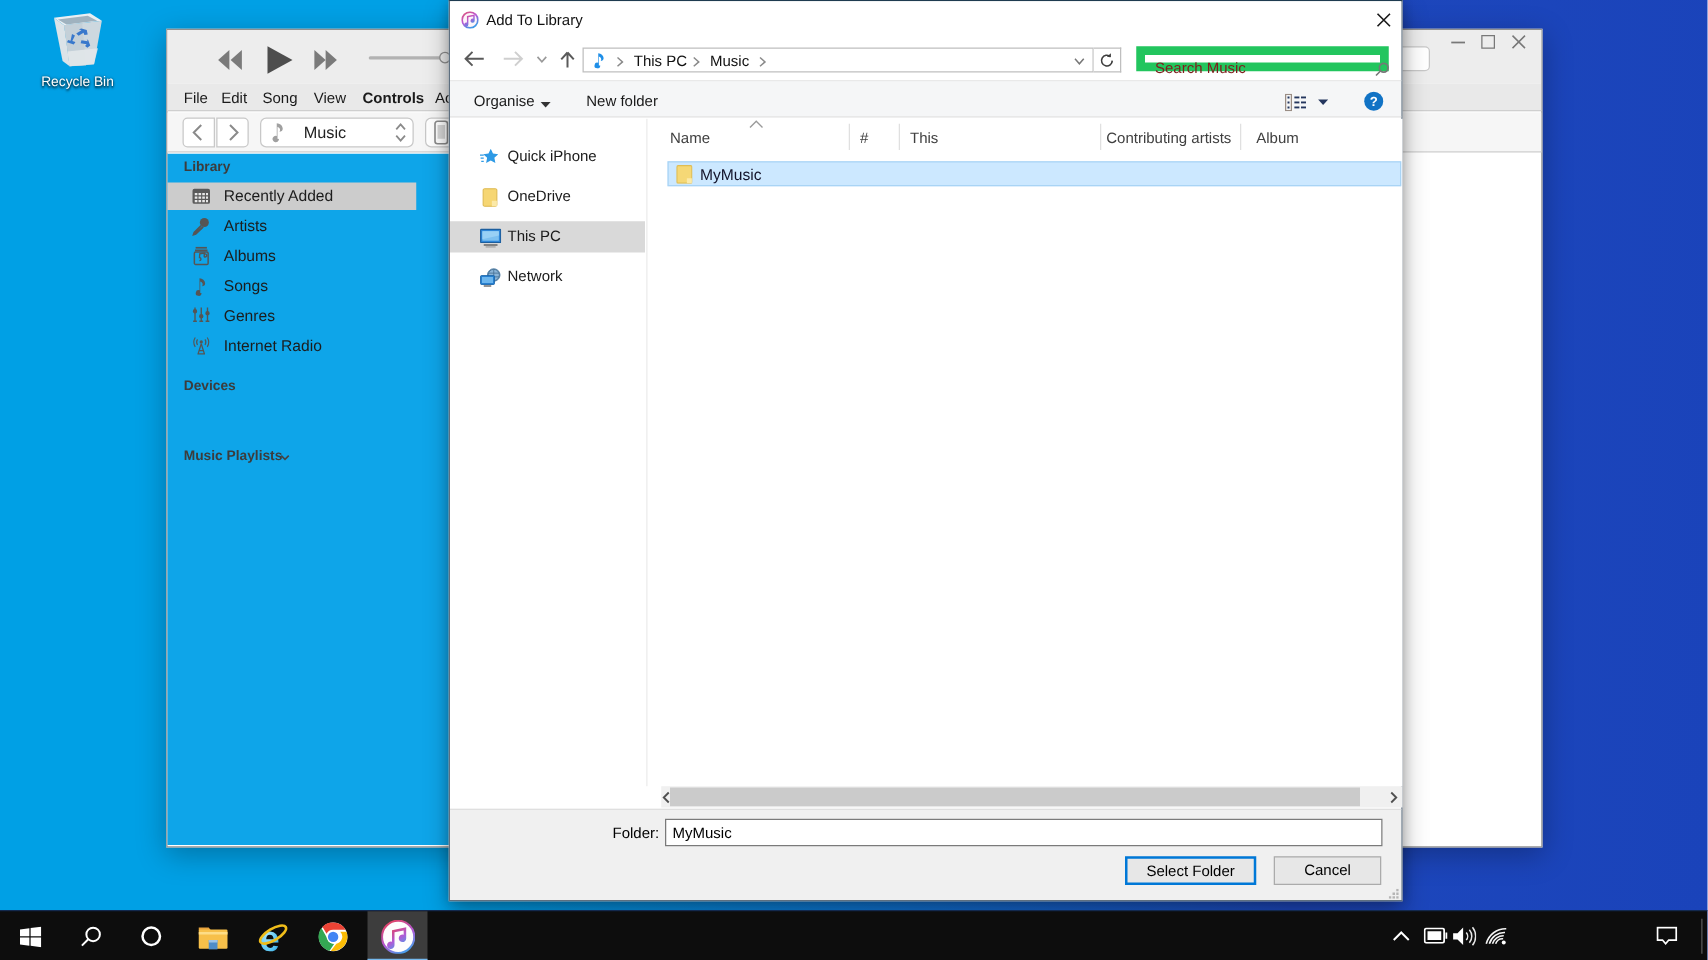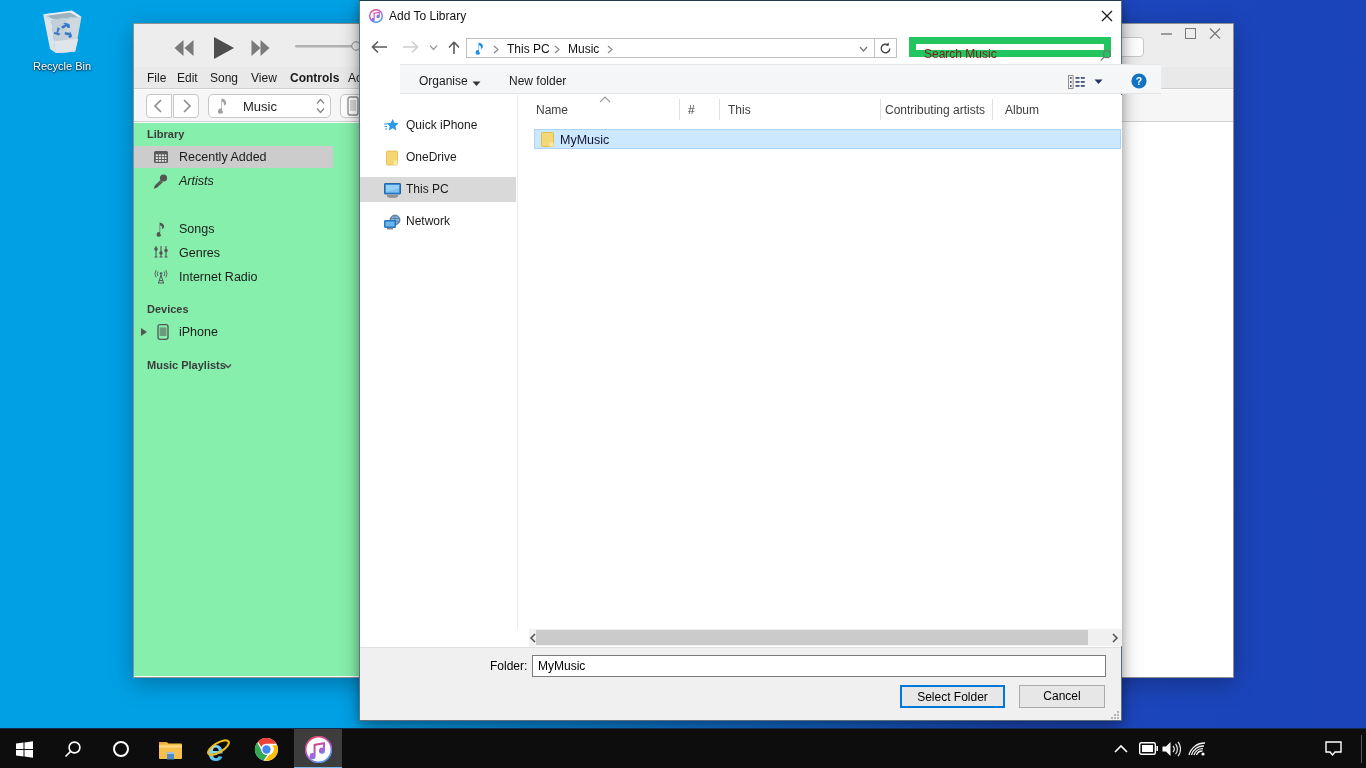--- a/index.html
+++ b/index.html
@@ -18,21 +18,21 @@
   
   #itunes { left:133px; top:23px; width:1101px; height:655px; background:#fff;
             border:1px solid #909090; box-shadow:0 6px 22px rgba(0,0,0,.28); }
   #it-title { left:0; top:0; width:1099px; height:43px; background:#ededed; }
   #it-menu  { left:0; top:43px; width:1099px; height:22px; background:#e9e9e9;
               border-bottom:1px solid #cfcfcf; font-size:12px; color:#1a1a1a; }
   #it-menu span { position:absolute; top:4px; }
   #it-nav   { left:0; top:66px; width:1099px; height:32px; background:#f6f6f6;
               border-bottom:1px solid #cfcfcf; }
   .itbtn { position:absolute; background:#fff; border:1px solid #c8c8c8; border-radius:4px; }
-  #it-side { left:0; top:99px; width:228px; height:553px; background:#86efac;
+  #it-side { left:0; top:99px; width:228px; height:553px; background:#0ea5e9;
              border-right:1px solid #dcdcdc; font-size:12.5px; color:#1c1c1c;padding-left:36px; }
   .sideh { position:absolute; font-size:11px; font-weight:bold; color:#3c3c3c; left:13px; }
   .siderow { position:absolute; left:0; width:199px; height:22px; line-height:22px; }
   .siderow .txt { position:absolute; left:45px; }
   .siderow svg { position:absolute; left:19px; top:3px; }
   .winctl { position:absolute; }
 
   
   #dlg { left:359px; top:0; width:763px; height:721px; background:#fff;
          border:1px solid #5e6f7f; border-top:1px solid #1e3b50;
@@ -40,21 +40,21 @@
   #dlg-title { left:0; top:0; width:761px; height:28px; background:#fff; }
   #dlg-title .t { position:absolute; left:29px; top:8px; font-size:12px; color:#111;text-align:center; }
   #dlg-nav { left:0; top:28px; width:761px; height:35px; background:#fff; }
   #dlg-addr { position:absolute; left:106px; top:9px; width:409px; height:20px;
               border:1px solid #bfbfbf; background:#fff; }
   #dlg-refresh { position:absolute; left:515px; top:9px; width:22px; height:20px;
               border:1px solid #bfbfbf; border-left:none; background:#fff; }
   #dlg-search { position:absolute; left:549px; top:8px; width:202px; height:20px;
               border:7px solid #22c55e; background:#fff; color:#7f1d1d; }
   #dlg-tool { left:0; top:63px; width:761px; height:30px; background:#f5f6f7;
-              border-top:1px solid #e9e9e9; border-bottom:1px solid #e4e4e4; color:#1a1a1a;margin-left:40px; }
+              border-top:1px solid #e9e9e9; border-bottom:1px solid #e4e4e4; color:#1a1a1a; }
   #dlg-navpane { left:0; top:94px; width:158px; height:534px; background:#fff; border-right:1px solid #ececec; }
   .navrow { position:absolute; left:0; width:156px; height:25px; line-height:25px; color:#1a1a1a; }
   .navrow .txt { position:absolute; left:46px; }
   .navrow svg { position:absolute; left:24px; top:5px; }
   #dlg-files { left:169px; top:94px; width:593px; height:534px; background:#fff; }
   .colsep { position:absolute; top:4px; height:21px; width:1px; background:#e0e0e0; }
   .colh { position:absolute; top:8px; color:#404040; font-size:12px; }
   #row-mymusic { position:absolute; left:5px; top:34px; width:587px; height:20px;
                  background:#cce8ff; border:1px solid #a9d4f5; line-height:18px; color:#13132b; }
   #dlg-hscroll { left:169px; top:628px; width:593px; height:17px; background:#f0f0f0; }
@@ -172,26 +172,35 @@
             <rect x="8.8" y="8.2" width="2.1" height="1.8"></rect>
             <rect x="11.8" y="8.2" width="1.6" height="1.8"></rect>
             <rect x="2.8" y="11" width="2.1" height="1.8"></rect>
             <rect x="5.8" y="11" width="2.1" height="1.8"></rect>
             <rect x="8.8" y="11" width="2.1" height="1.8"></rect>
             <rect x="11.8" y="11" width="1.6" height="1.8"></rect>
           </g>
         </svg>
       <span class="txt">Recently Added</span>
     </div>
-    <div class="siderow" style="top:47px;font-style:italic;">
+    <div class="siderow" style="top:47px;">
       <svg width="16" height="16" viewBox="0 0 16 16">
           <circle cx="10.5" cy="5" r="3.6" fill="#555"></circle>
           <path d="M8 7.5 L2.5 13 L2 14.5 L3.5 14 L9.5 8.5" fill="none" stroke="#555" stroke-width="1.6"></path>
         </svg>
       <span class="txt">Artists</span>
+    </div>
+    <div class="siderow" style="top:71px;">
+      <svg width="16" height="16" viewBox="0 0 16 16">
+          <rect x="2.5" y="4.5" width="11" height="10" rx="1" fill="none" stroke="#555" stroke-width="1.2"></rect>
+          <rect x="3.5" y="0.5" width="9" height="1.4" fill="#555"></rect>
+          <rect x="3" y="2.6" width="10" height="1.4" fill="#555"></rect>
+          <path d="M6.5 11.5 a1.2 1.2 0 1 0 0.1 -2.4 l0.2 -3 3.6 -0.6 v2.8 a1.2 1.2 0 1 0 0.2 -2" fill="none" stroke="#555" stroke-width="1.1"></path>
+        </svg>
+      <span class="txt">Albums</span>
     </div>
     <div class="siderow" style="top:95px;">
       <svg width="16" height="16" viewBox="0 0 16 16">
           <path d="M8.2 13.4 a2.3 2.3 0 1 1 -1.6 -2.2 l0 -9.7 c2.4 0.3 4.3 1.5 4.5 4 c0.1 1.8 -1.2 2.2 -2.4 2.4 c0.9 -1.6 0.4 -3 -1.5 -3.7 l0 9.2 z" fill="#555"></path>
         </svg>
       <span class="txt">Songs</span>
     </div>
     <div class="siderow" style="top:119px;">
       <svg width="16" height="16" viewBox="0 0 16 16">
           <g stroke="#555" stroke-width="1.1" fill="none">
@@ -210,30 +219,20 @@
           <g stroke="#555" fill="none">
             <path d="M8 6 L5.5 14 M8 6 L10.5 14 M6.3 11.5 h3.4 M5 14 h6" stroke-width="1"></path>
             <circle cx="8" cy="4.5" r="1.3" fill="#555" stroke="none"></circle>
             <path d="M5 2.5 a4.2 4.2 0 0 0 0 4.5 M11 2.5 a4.2 4.2 0 0 1 0 4.5" stroke-width="0.9"></path>
             <path d="M3.2 1 a7 7 0 0 0 0 7.5 M12.8 1 a7 7 0 0 1 0 7.5" stroke-width="0.9"></path>
           </g>
         </svg>
       <span class="txt">Internet Radio</span>
     </div>
     <div class="sideh" style="top:180px;">Devices</div>
-    <div class="siderow" style="top:198px;">
-      <svg style="left:6px;top:6px;" width="8" height="10" viewBox="0 0 8 10">
-          <path d="M1 1 L7 5 L1 9 Z" fill="#555"></path>
-        </svg>
-      <svg width="12" height="16" viewBox="0 0 12 16" style="left:23px;">
-          <rect x="1" y="0.7" width="10" height="14.6" rx="2" fill="none" stroke="#555" stroke-width="1.3"></rect>
-          <rect x="2.6" y="3.4" width="6.8" height="8.6" fill="#555" opacity="0.55"></rect>
-        </svg>
-      <span class="txt">iPhone</span>
-    </div>
     <div class="sideh" style="top:236px;">Music Playlists<svg style="position:absolute;left:76px;top:3px;" width="10" height="8" viewBox="0 0 10 8">
           <path d="M2 2.5 L5 5.5 L8 2.5" fill="none" stroke="#444" stroke-width="1.3"></path>
         </svg></div>
   </div>
 </div>
 
 <div class="abs" id="dlg">
   <div class="abs" id="dlg-title">
     <svg class="abs" style="left:9px;top:8px;" width="14" height="14" viewBox="0 0 28 28">
       <defs>

